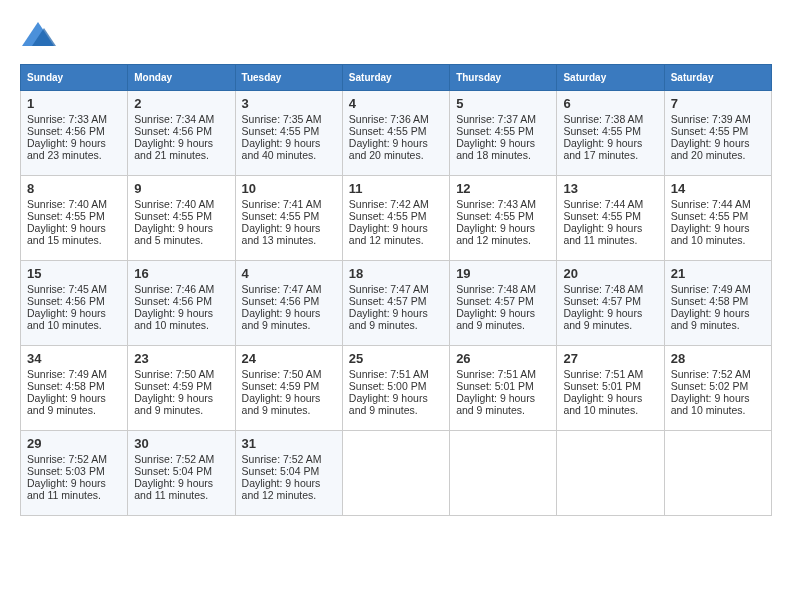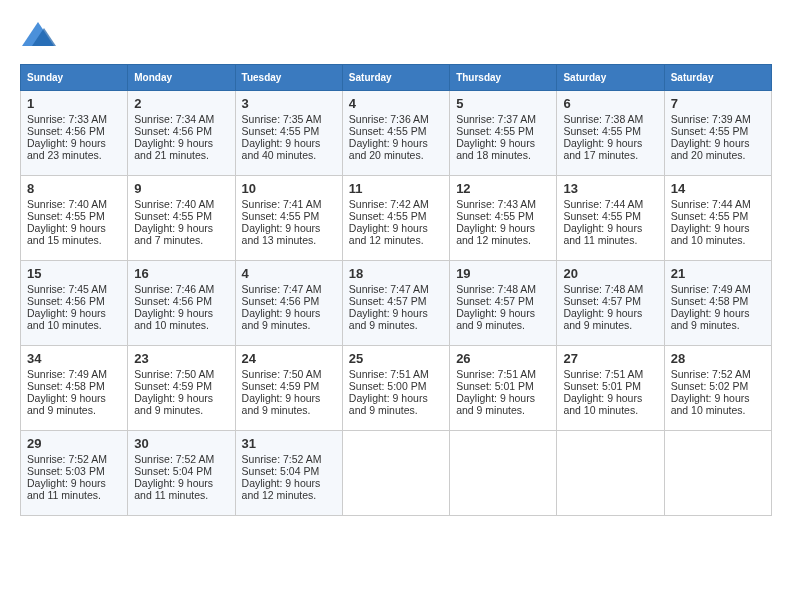--- a/index.html
+++ b/index.html
@@ -175,21 +175,21 @@
           <div>Sunrise: 7:40 AM</div>
           <div>Sunset: 4:55 PM</div>
           <div>Daylight: 9 hours</div>
           <div>and 15 minutes.</div>
         </td>
         <td>
           <span class="day-num">9</span>
           <div>Sunrise: 7:40 AM</div>
           <div>Sunset: 4:55 PM</div>
           <div>Daylight: 9 hours</div>
-          <div>and 7 minutes.</div>
+          <div>and 5 minutes.</div>
         </td>
         <td>
           <span class="day-num">10</span>
           <div>Sunrise: 7:41 AM</div>
           <div>Sunset: 4:55 PM</div>
           <div>Daylight: 9 hours</div>
           <div>and 13 minutes.</div>
         </td>
         <td>
           <span class="day-num">11</span>

